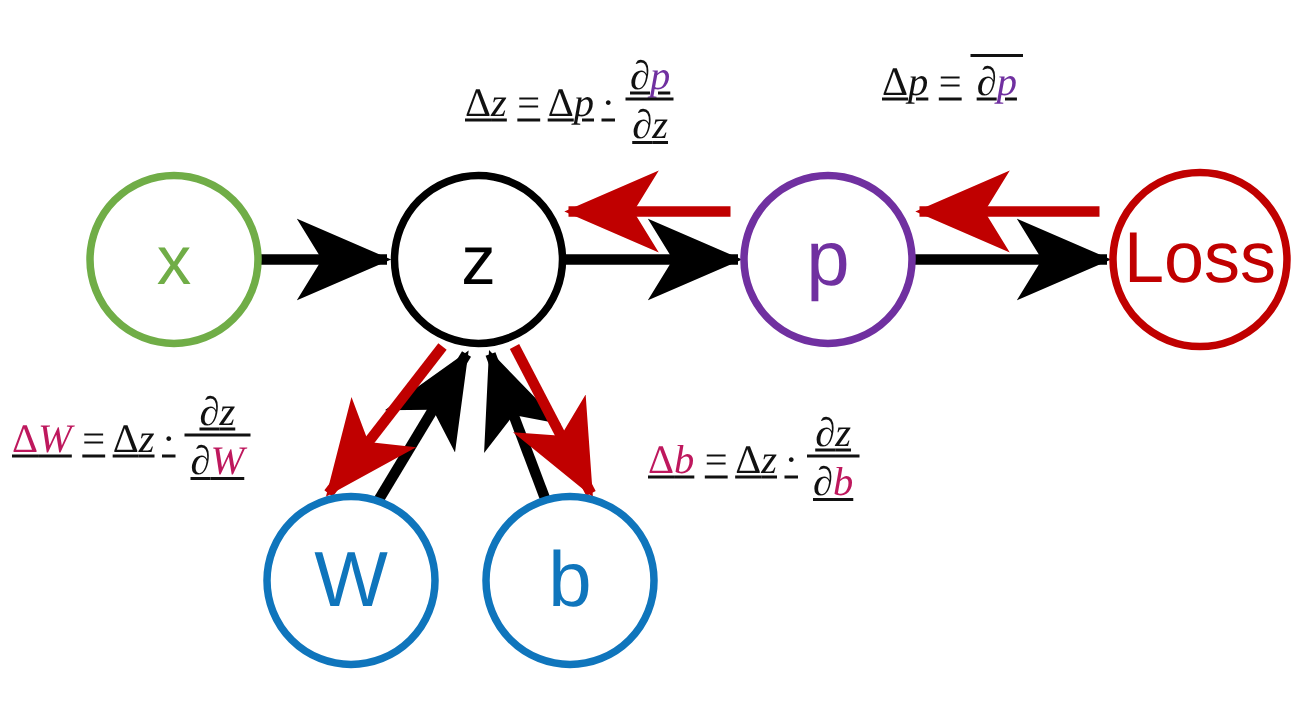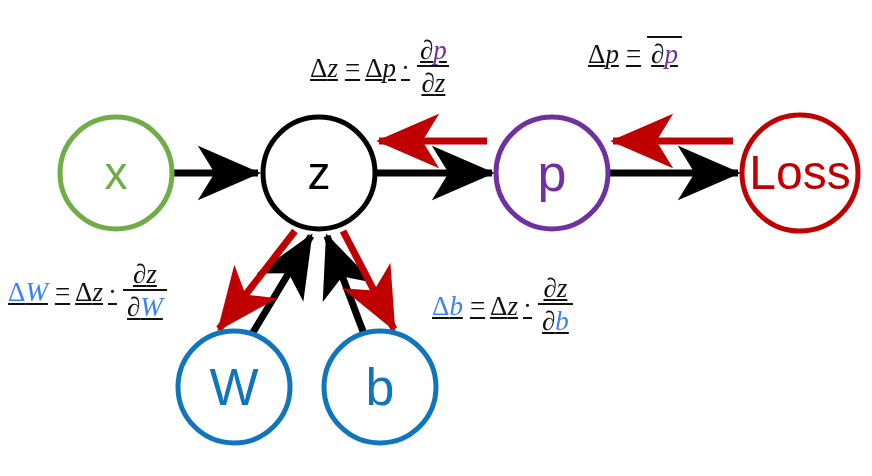--- a/index.html
+++ b/index.html
@@ -58,21 +58,21 @@
     padding: 2px 4px 0 4px;
     border-top: 2px solid #111111;
     line-height: 1.05;
   }
   .lhs { margin-right: 2px; }
   .op-eq { font-style: normal; margin: 0 5px; }
   .op-dot { font-style: normal; margin: 0 5px; }
   .delta { font-style: normal; }
   .purple { color: #7030A0; }
   .red { color: #C00000; }
-  .blue { color: #3b82f6; }
+  .blue { color: #be185d; }
   .inline-row {
     display: inline-flex;
     align-items: center;
     text-decoration: underline;
   }
 </style>
 </head>
 <body>
 
 <div id="canvas">

